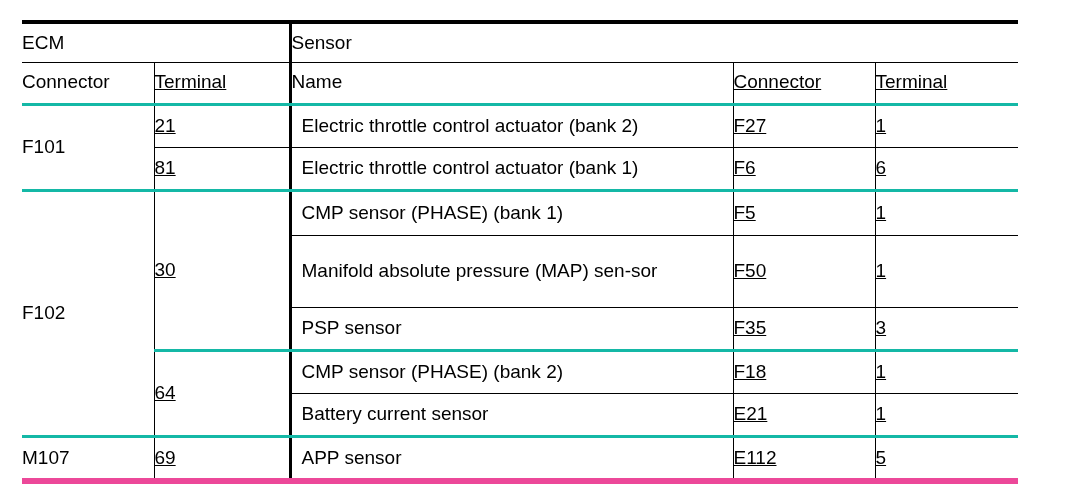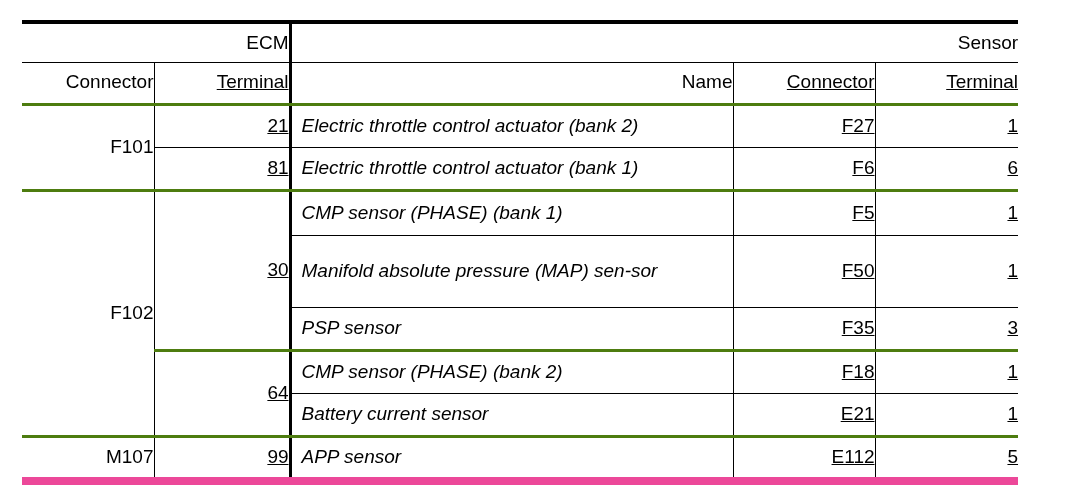--- a/index.html
+++ b/index.html
@@ -41,49 +41,48 @@
     font-weight: normal;
     font-size: 19px;
     line-height: 1.18;
     color: #000000;
     vertical-align: middle;
     background: #ffffff;
   }
 
   
   .bt-thick { border-top: 4px solid #000; }
-  .bb-thick { border-bottom: 8px solid #ec4899; }
-  .bb-med   { border-bottom: 3px solid #4d7c0f; }
+  .bb-thick { border-bottom: 6px solid #ec4899; }
+  .bb-med   { border-bottom: 3px solid #14b8a6; }
   .bb-thin  { border-bottom: 1.5px solid #000; }
   .br-thick { border-right: 3px solid #000; }
   .bl-thin  { border-left: 1.5px solid #000; text-decoration: underline; }
 
   
-  .ctr  { text-align: right; }
+  .ctr  { text-align: left; }
 
   
   col.c-ecm-conn  { width: 132px; }
   col.c-ecm-term  { width: 136px; }
   col.c-name      { width: 443px; }
   col.c-sen-conn  { width: 142px; }
   col.c-sen-term  { width: 143px; }
 
   
   tr.r-group   { height: 40px; }
   tr.r-head    { height: 42px; }
   tr.r-std     { height: 43px; }
   tr.r-tall    { height: 72px; }
   tr.r-mid     { height: 45px; }
 
   .name-wrap {
     display: block;
     padding-left: 10px;
     padding-right: 12px;
     text-align: left;
-    font-style: italic;
   }
 </style>
 </head>
 <body>
 
 <div id="sheet">
 
   <table id="spec-table">
     <colgroup>
       <col class="c-ecm-conn">
@@ -165,21 +164,21 @@
       <tr class="r-std">
         <td class="bb-med">
           <span class="name-wrap">Battery current sensor</span>
         </td>
         <td class="ctr bb-med bl-thin">E21</td>
         <td class="ctr bb-med bl-thin">1</td>
       </tr>
 
       <tr class="r-mid">
         <td class="ctr bb-thick">M107</td>
-        <td class="ctr bb-thick bl-thin br-thick">99</td>
+        <td class="ctr bb-thick bl-thin br-thick">69</td>
         <td class="bb-thick">
           <span class="name-wrap">APP sensor</span>
         </td>
         <td class="ctr bb-thick bl-thin">E112</td>
         <td class="ctr bb-thick bl-thin">5</td>
       </tr>
     </tbody>
   </table>
 
 </div>

